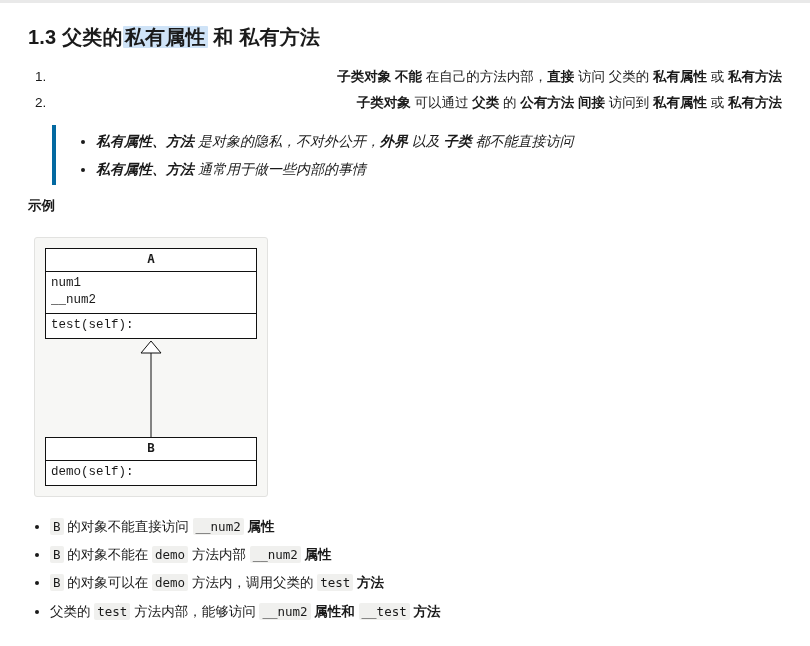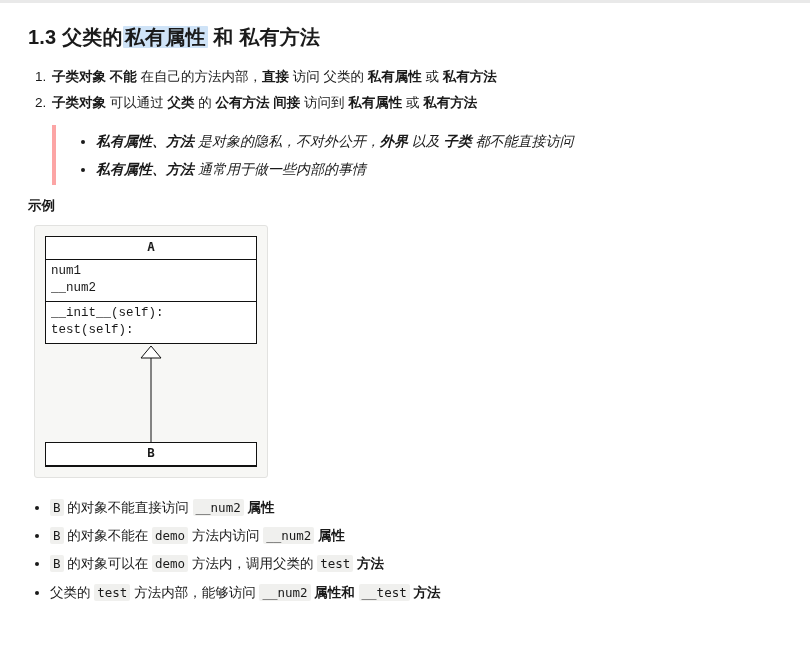--- a/index.html
+++ b/index.html
@@ -38,43 +38,44 @@
   .hl {
     background: #cfe3f7;
     padding: 0 2px;
     border-radius: 1px;
   }
   ol.main-list {
     margin: 0 0 10px 0;
     padding-left: 22px;
     font-size: 13.5px;
     line-height: 1.9;
+    text-align: right;
   }
   ol.main-list li {
     padding-left: 2px;
   }
   .b { font-weight: bold; }
   .quote {
     margin: 10px 0 12px 24px;
-    border-left: 4px solid #fca5a5;
+    border-left: 4px solid #0369a1;
     padding: 2px 0 2px 18px;
   }
   .quote ul {
     margin: 0;
     padding-left: 22px;
     font-size: 14px;
     line-height: 2.0;
   }
   .quote li::marker { font-size: 13px; }
   .bi { font-weight: bold; font-style: italic; }
   .it { font-style: italic; }
   .example-label {
     font-size: 13.5px;
     font-weight: bold;
-    margin: 12px 0 10px 0;
+    margin: 12px 0 22px 0;
   }
   .diagram {
     width: 212px;
     background: #f7f7f5;
     border: 1px solid #e2e2e0;
     border-radius: 3px;
     padding: 10px;
     margin: 0 0 0 6px;
     box-sizing: content-box;
     position: relative;
@@ -148,36 +149,38 @@
   <div class="example-label">示例</div>
 
   <div class="diagram">
     <div class="umlbox">
       <div class="uml-title">A</div>
       <div class="uml-sec">
         <div>num1</div>
         <div>__num2</div>
       </div>
       <div class="uml-sec">
-        <div>__init__(self):</div>
         <div>test(self):</div>
       </div>
     </div>
 
     <div class="connector">
       <svg width="212" height="98" viewBox="0 0 212 98">
         <polygon points="96,14 106,2 116,14" fill="#ffffff" stroke="#111111" stroke-width="1"></polygon>
         <line x1="106" y1="14" x2="106" y2="98" stroke="#111111" stroke-width="1"></line>
       </svg>
     </div>
 
     <div class="umlbox">
       <div class="uml-title">B</div>
+      <div class="uml-sec">
+        <div>demo(self):</div>
+      </div>
     </div>
   </div>
 
   <ul class="bottom-list" id="bottom-list">
       <li><code class="mono">B</code><span> 的对象不能直接访问 </span><code class="mono">__num2</code><span class="b"> 属性</span></li>
-      <li><code class="mono">B</code><span> 的对象不能在 </span><code class="mono">demo</code><span> 方法内访问 </span><code class="mono">__num2</code><span class="b"> 属性</span></li>
+      <li><code class="mono">B</code><span> 的对象不能在 </span><code class="mono">demo</code><span> 方法内部 </span><code class="mono">__num2</code><span class="b"> 属性</span></li>
       <li><code class="mono">B</code><span> 的对象可以在 </span><code class="mono">demo</code><span> 方法内，调用父类的 </span><code class="mono">test</code><span class="b"> 方法</span></li>
       <li><span>父类的 </span><code class="mono">test</code><span> 方法内部，能够访问 </span><code class="mono">__num2</code><span class="b"> 属性和 </span><code class="mono">__test</code><span class="b"> 方法</span></li>
     </ul>
 </div>
 
 </body></html>

